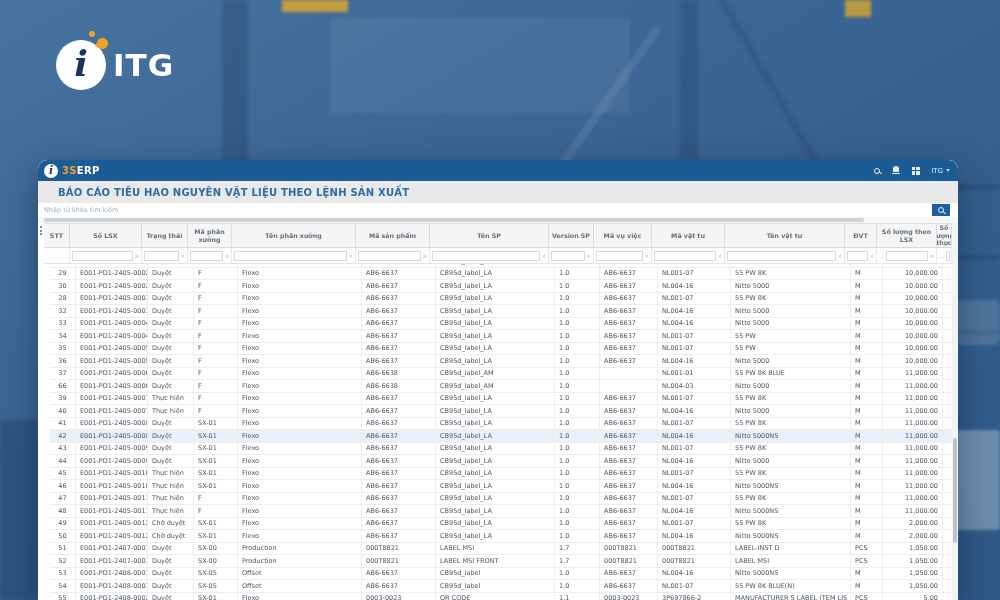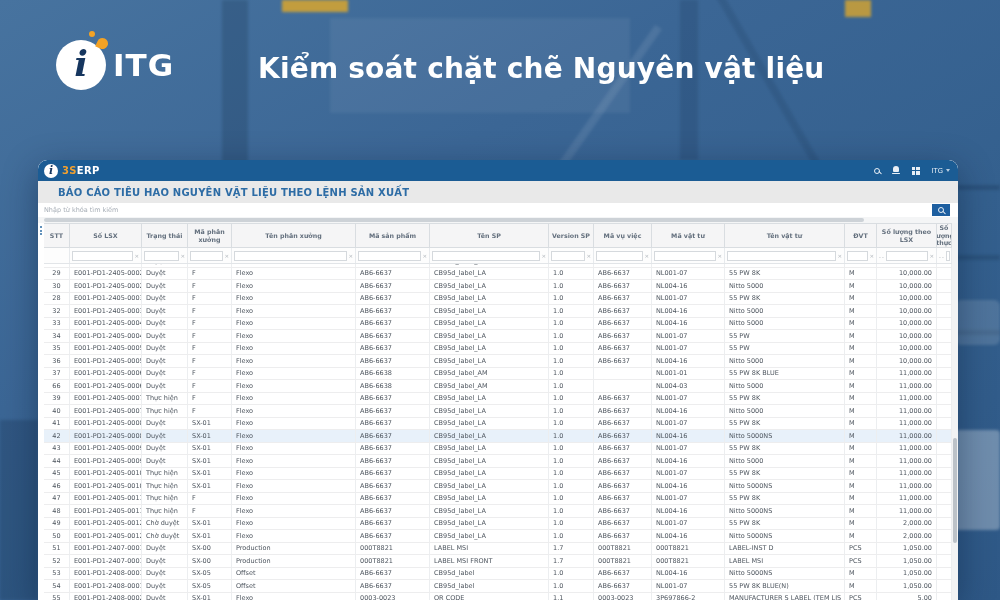--- a/index.html
+++ b/index.html
@@ -88,21 +88,21 @@
     font-size:6.3px; font-weight:700; color:#64707e; line-height:1.25;
     border-right:1px solid #d9dde1; overflow:hidden; padding:1px 2px; }
   .filter-row { position:absolute; left:6px; top:88px; width:908px; height:16px;
     display:flex; background:#fdfdfd; border-bottom:1px solid #e2e5e8; }
   .fcell { position:relative; border-right:1px solid #e7eaed; display:flex;
     align-items:center; padding:0 2px; gap:1px; overflow:hidden; }
   .fcell .op { font-size:6px; color:#9aa1a9; letter-spacing:1px; }
   .fcell input { flex:1; min-width:4px; height:10px; border:1px solid #d5d9dd;
     font-size:6px; padding:0 1px; outline:none; font-family:inherit; }
   .fcell .clear { font-size:5.5px; color:#aab0b6; }
-  .grid-body { position:absolute; left:6px; top:104px; width:908px; height:336px;
+  .grid-body { position:absolute; left:12px; top:104px; width:908px; height:336px;
     overflow:hidden; background:#fff; }
   .trow { display:flex; height:12.5px; border-bottom:1px solid #ededee; background:#fff;
     cursor:pointer; }
   .trow.hl { background:#e8f1fa; }
   .tcell { font-size:6.5px; color:#4d555e; border-right:1px solid #eceef0;
     white-space:nowrap; overflow:hidden; padding:0 4px; display:flex; align-items:center; }
   .tcell.c { justify-content:center; padding:0 1px; }
   .tcell.r { justify-content:flex-end; }
 
   
@@ -129,21 +129,20 @@
   <div class="shape" style="left:0;top:420px;width:38px;height:180px;background:rgba(10,30,60,.22);"></div>
 </div>
 
 <div class="brand">
   <div class="itg-circle">
     <span class="itg-i">i</span>
   </div>
   <div class="itg-dot-big"></div>
   <div class="itg-dot-small"></div>
   <div class="itg-text">ITG</div>
-  <div class="headline">Kiểm soát chặt chẽ Nguyên vật liệu</div>
 </div>
 
 <div class="app-window">
 
   <div class="navbar">
     <div class="nav-logo-circle">
       <span class="nav-logo-i">i</span>
     </div>
     <div class="nav-brand">
       <span class="b3s">3S</span><span class="berp">ERP</span>

